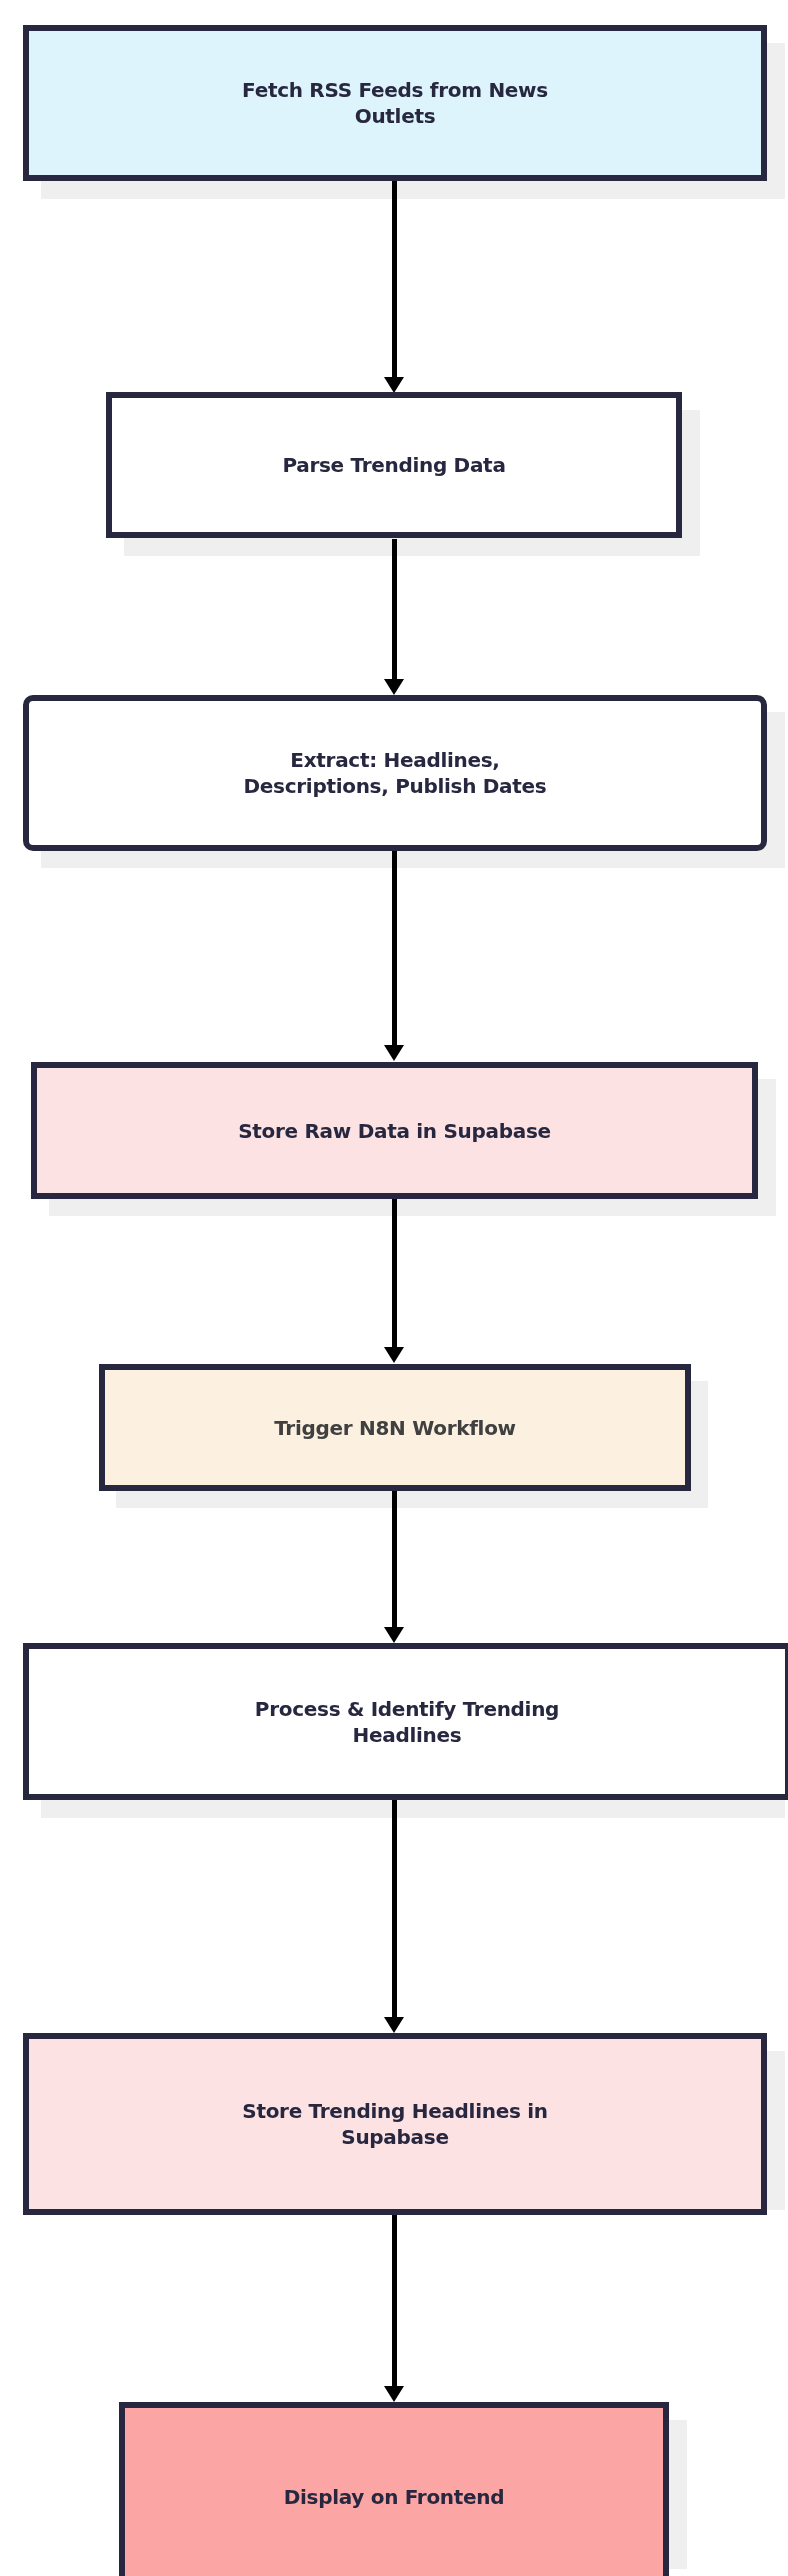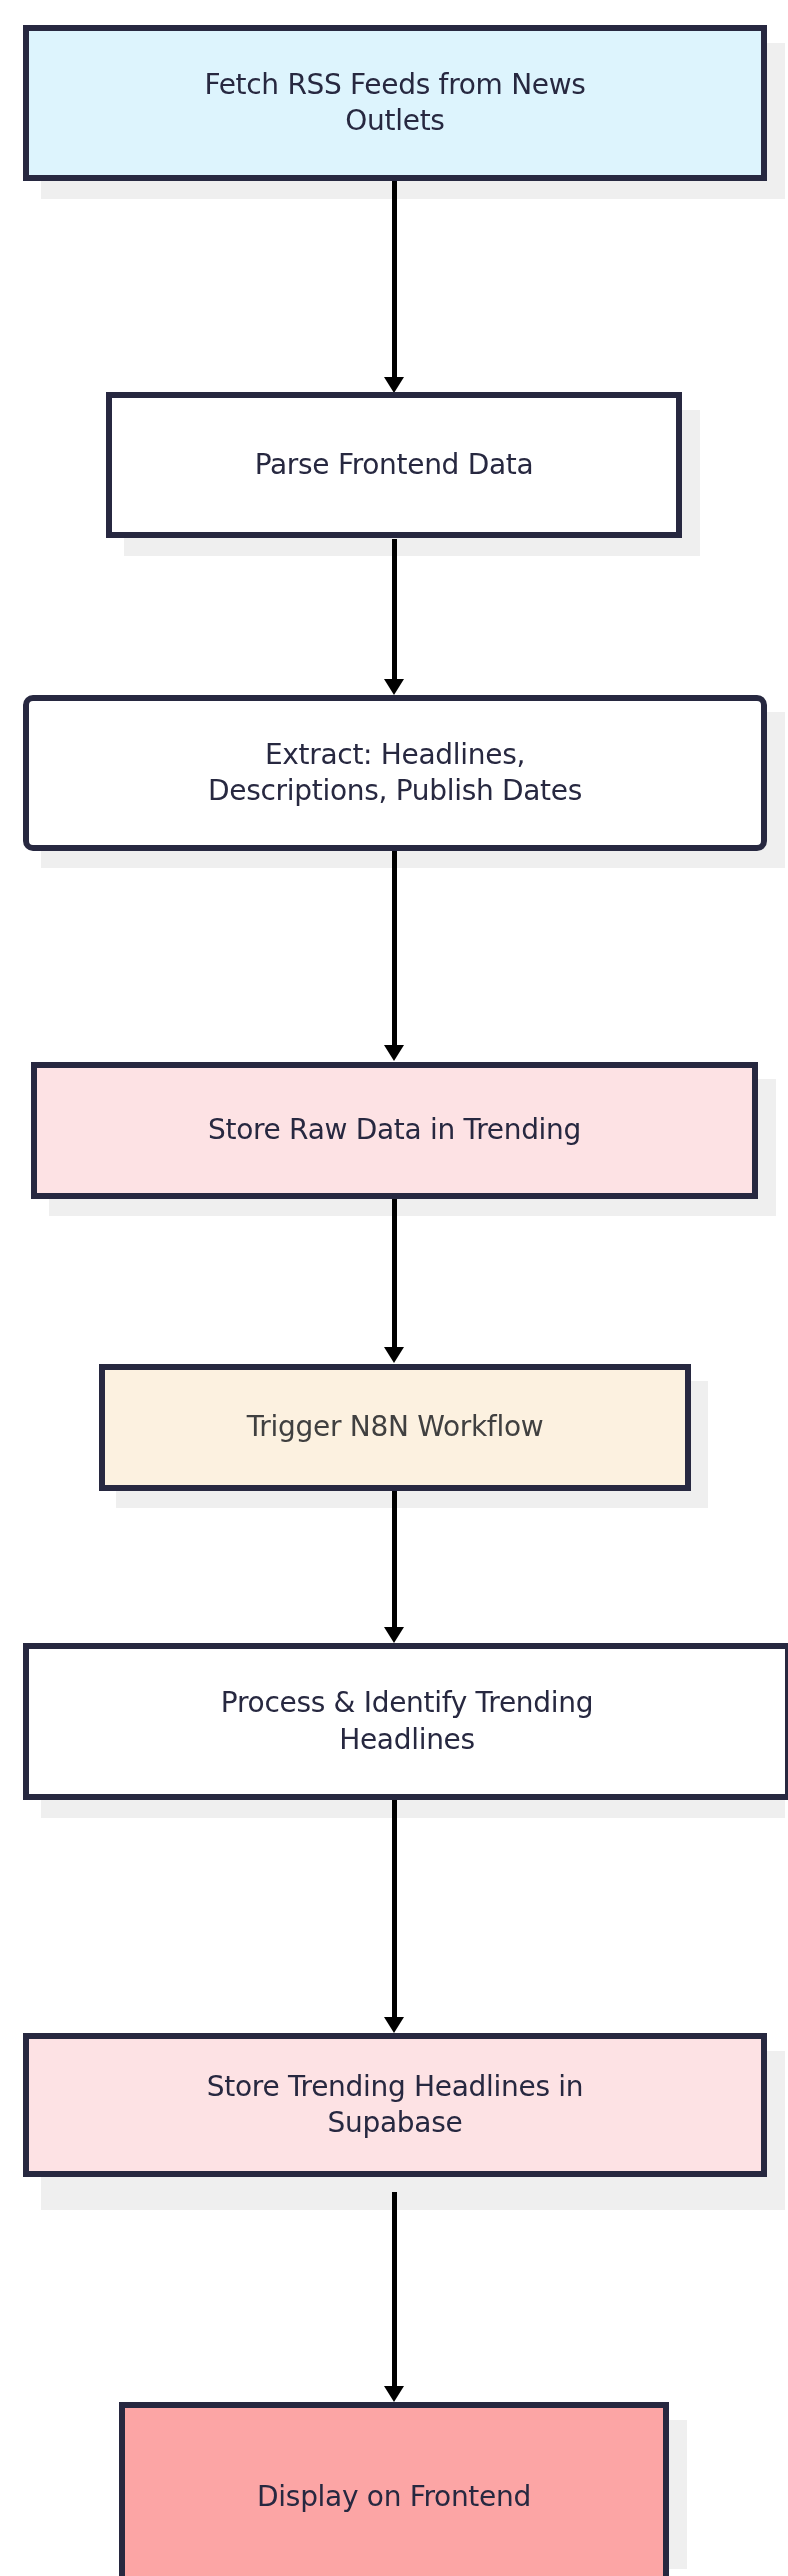--- a/index.html
+++ b/index.html
@@ -32,26 +32,26 @@
     background: #ffffff;
   }
   .node-shadow {
     position: absolute;
     background: #efefef;
     z-index: 0;
   }
   .node-label {
     color: #272840;
     font-family: "DejaVu Sans", sans-serif;
-    font-size: 28px;
+    font-size: 20px;
     line-height: 1.30;
     letter-spacing: -0.3px;
     padding: 0 15.3px;
     white-space: pre-line;
-    font-weight: 400;
+    font-weight: 700;
   }
 
   
   .edge {
     position: absolute;
     z-index: 1;
   }
   .edge-line {
     position: absolute;
     width: 4.5px;
@@ -101,42 +101,42 @@
       <div class="edge-line" style="height: 195px; background: rgb(0, 0, 0);"></div>
       <div class="edge-head" style="top: 194px; border-top-color: rgb(0, 0, 0);"></div>
     </div>
     <div class="node-shadow" style="left: 41px; top: 43px; width: 744px; height: 156px; background: rgb(239, 239, 239);"></div>
     <div class="node" style="left: 23px; top: 25px; width: 744px; height: 156px; background: rgb(221, 244, 253); border-color: rgb(39, 40, 64); z-index: 2;">
       <div class="node-label" style="color: rgb(39, 40, 64);">Fetch RSS Feeds from News
 Outlets</div>
     </div>
     <div class="node-shadow" style="left: 124px; top: 410px; width: 576px; height: 146px; background: rgb(239, 239, 239);"></div>
     <div class="node" style="left: 106px; top: 392px; width: 576px; height: 146px; background: rgb(255, 255, 255); border-color: rgb(39, 40, 64); z-index: 2;">
-      <div class="node-label" style="color: rgb(39, 40, 64);">Parse Frontend Data</div>
+      <div class="node-label" style="color: rgb(39, 40, 64);">Parse Trending Data</div>
     </div>
     <div class="node-shadow" style="left: 41px; top: 712px; width: 744px; height: 156px; background: rgb(239, 239, 239);"></div>
     <div class="node" style="left: 23px; top: 695px; width: 744px; height: 156px; background: rgb(255, 255, 255); border-color: rgb(39, 40, 64); z-index: 2; border-radius: 10px;">
       <div class="node-label" style="color: rgb(39, 40, 64);">Extract: Headlines,
 Descriptions, Publish Dates</div>
     </div>
     <div class="node-shadow" style="left: 49px; top: 1079px; width: 727px; height: 137px; background: rgb(239, 239, 239);"></div>
     <div class="node" style="left: 31px; top: 1062px; width: 727px; height: 137px; background: rgb(253, 226, 228); border-color: rgb(39, 40, 64); z-index: 2;">
-      <div class="node-label" style="color: rgb(39, 40, 64);">Store Raw Data in Trending</div>
+      <div class="node-label" style="color: rgb(39, 40, 64);">Store Raw Data in Supabase</div>
     </div>
     <div class="node-shadow" style="left: 116px; top: 1381px; width: 592px; height: 127px; background: rgb(239, 239, 239);"></div>
     <div class="node" style="left: 99px; top: 1364px; width: 592px; height: 127px; background: rgb(252, 241, 224); border-color: rgb(39, 40, 64); z-index: 2;">
       <div class="node-label" style="color: #404040;">Trigger N8N Workflow</div>
     </div>
     <div class="node-shadow" style="left: 41px; top: 1661px; width: 744px; height: 157px; background: rgb(239, 239, 239);"></div>
     <div class="node" style="left: 23px; top: 1643px; width: 768px; height: 157px; background: rgb(255, 255, 255); border-color: rgb(39, 40, 64); z-index: 2;">
       <div class="node-label" style="color: rgb(39, 40, 64);">Process &amp; Identify Trending
 Headlines</div>
     </div>
     <div class="node-shadow" style="left: 41px; top: 2051px; width: 744px; height: 159px; background: rgb(239, 239, 239);"></div>
-    <div class="node" style="left: 23px; top: 2033px; width: 744px; height: 144px; background: rgb(253, 226, 228); border-color: rgb(39, 40, 64); z-index: 2;">
+    <div class="node" style="left: 23px; top: 2033px; width: 744px; height: 182px; background: rgb(253, 226, 228); border-color: rgb(39, 40, 64); z-index: 2;">
       <div class="node-label" style="color: rgb(39, 40, 64);">Store Trending Headlines in
 Supabase</div>
     </div>
     <div class="node-shadow" style="left: 137px; top: 2420px; width: 550px; height: 149px; background: rgb(239, 239, 239);"></div>
     <div class="node" style="left: 119px; top: 2402px; width: 550px; height: 190px; background: #fca5a5; border-color: rgb(39, 40, 64); z-index: 2;">
       <div class="node-label" style="color: rgb(39, 40, 64);">Display on Frontend</div>
     </div>
   </div>
 
 

